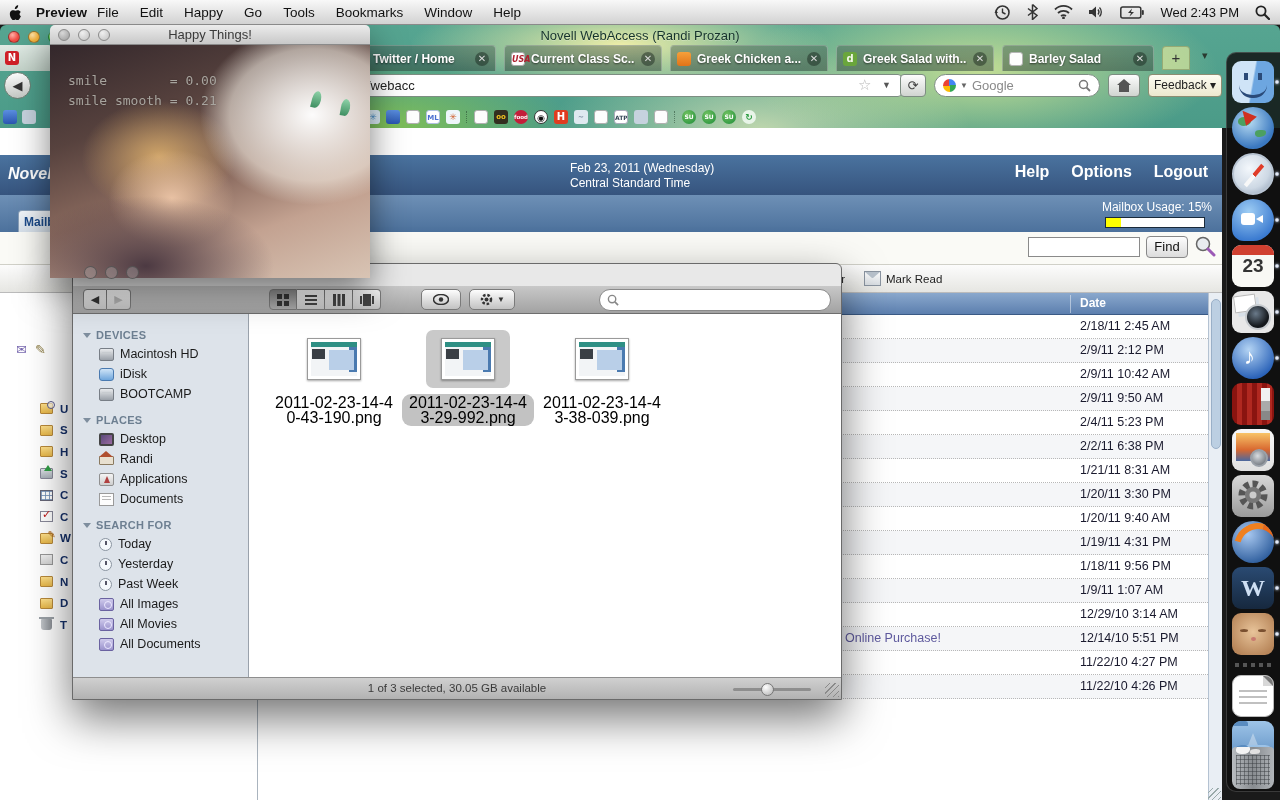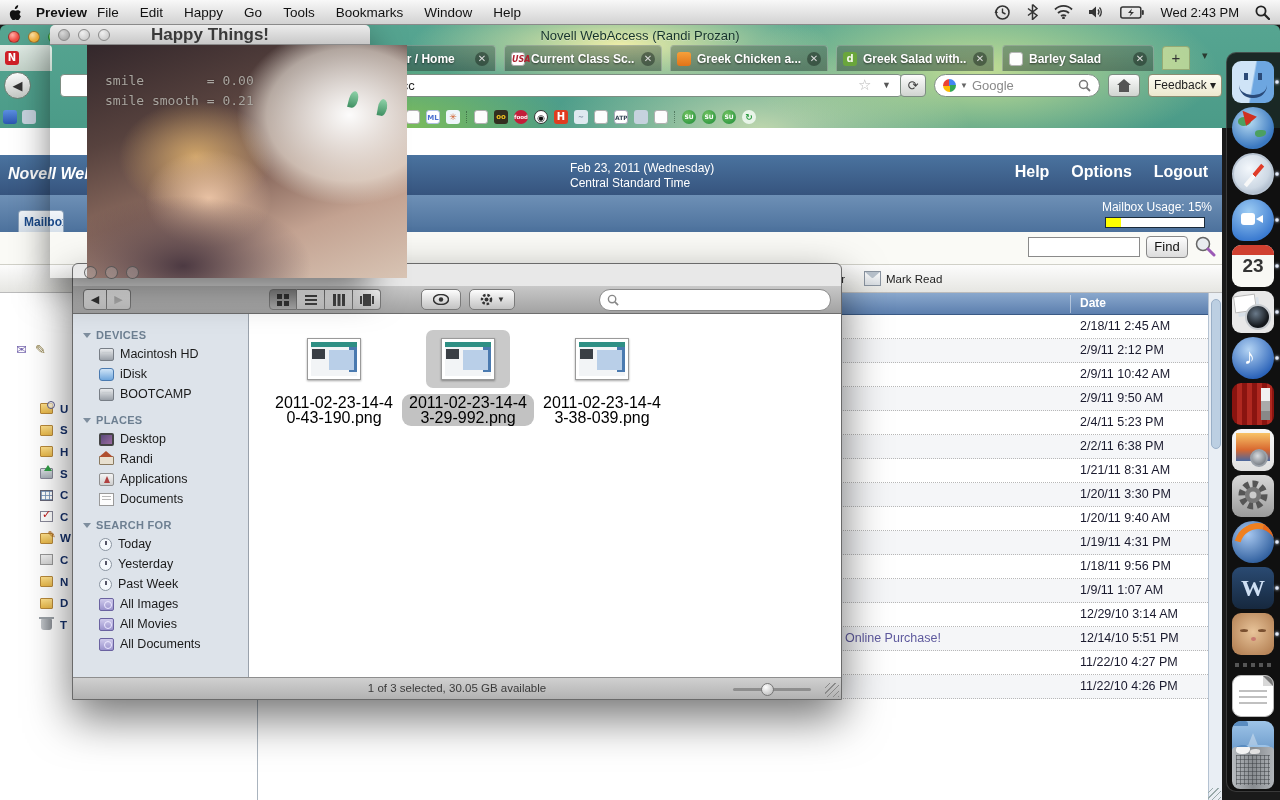--- a/index.html
+++ b/index.html
@@ -279,30 +279,30 @@
     background:repeating-linear-gradient(135deg,transparent 0 3px,#8a8a8a 3px 4px); }
   .fd-rings { position:absolute; left:84px; top:266px; z-index:35; display:flex; gap:8px; }
   .ring { width:13px; height:13px; border-radius:50%; border:1.5px solid rgba(80,80,80,.85);
     background:rgba(210,210,210,.28); }
 
   
   .webcam { position:absolute; left:50px; top:25px; width:320px; height:253px; z-index:30;
     box-shadow:0 14px 35px rgba(0,0,0,.5); border-radius:5px 5px 0 0; }
   .wc-titlebar { position:absolute; left:0; top:0; width:100%; height:20px;
     background:linear-gradient(#ececec,#c8c8c8); border-radius:5px 5px 0 0; border-bottom:1px solid #8a8a8a;
-    text-align:center; font-size:17px; font-weight:bold; color:#3a3a3a; line-height:20px; }
+    text-align:center; font-size:13px; font-weight:normal; color:#3a3a3a; line-height:20px; }
   .wc-btns { position:absolute; left:8px; top:4px; display:flex; gap:8px; }
   .wc-btn { width:12px; height:12px; border-radius:50%; border:1px solid #8a8a8a;
     background:radial-gradient(circle at 35% 30%, #f0f0f0, #c0c0c0); }
   .wc-btn.dim { background:radial-gradient(circle at 35% 30%, #d8d8d8, #9a9a9a); }
   .wc-video { position:absolute; left:0; top:20px; width:100%; height:233px; overflow:hidden; background:
       radial-gradient(150px 120px at 82% 30%, rgba(255,255,255,.98), rgba(255,250,240,.55) 55%, rgba(255,250,240,0) 75%),
       radial-gradient(90px 70px at 38% 66%, #e9c2a4, rgba(233,194,164,0) 70%),
       radial-gradient(110px 80px at 34% 48%, #cfa468, rgba(207,164,104,0) 70%),
-      linear-gradient(160deg, #33272b 0%, #57423e 30%, #8a6a5e 55%, #c3a291 75%, #d8c4b4 100%); margin-left: 37px; }
+      linear-gradient(160deg, #33272b 0%, #57423e 30%, #8a6a5e 55%, #c3a291 75%, #d8c4b4 100%); }
   .wc-body-dark { position:absolute; left:-10%; bottom:-25%; width:80%; height:60%;
     background:radial-gradient(closest-side, rgba(70,52,62,.95), rgba(70,52,62,0)); }
   .sprig { position:absolute; width:9px; height:17px; background:linear-gradient(#8ed2a8,#3f8f62);
     border-radius:60% 60% 60% 0; }
   .wc-overlay { position:absolute; left:18px; top:26px; font-family:"DejaVu Sans Mono","Liberation Mono",monospace;
     font-size:13px; color:#a8a49e; white-space:pre; line-height:20px; text-shadow:0 0 2px rgba(0,0,0,.25); }
 
   
   .dock { position:absolute; left:1226px; top:52px; width:54px; height:740px; z-index:50;
     background:rgba(15,15,15,.82); border:1px solid rgba(255,255,255,.18); border-right:none;

